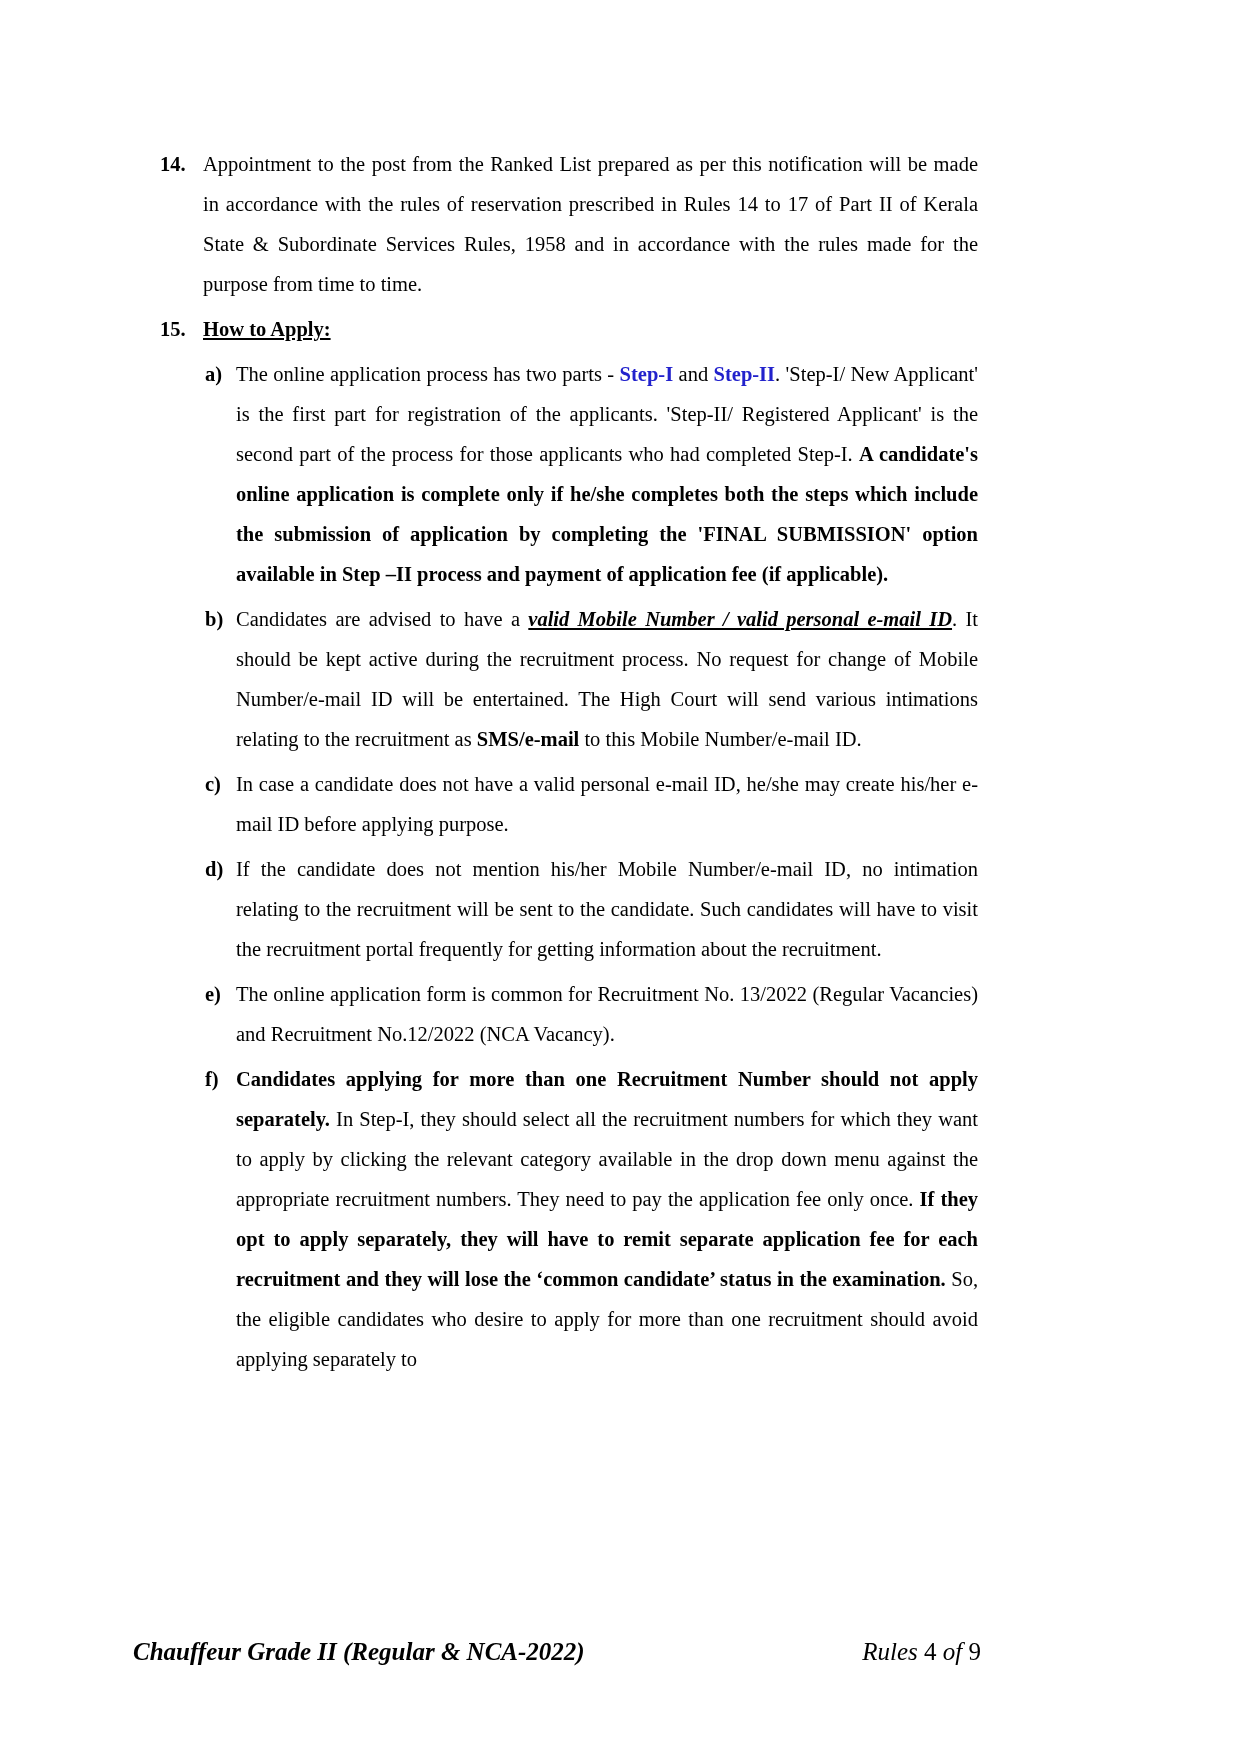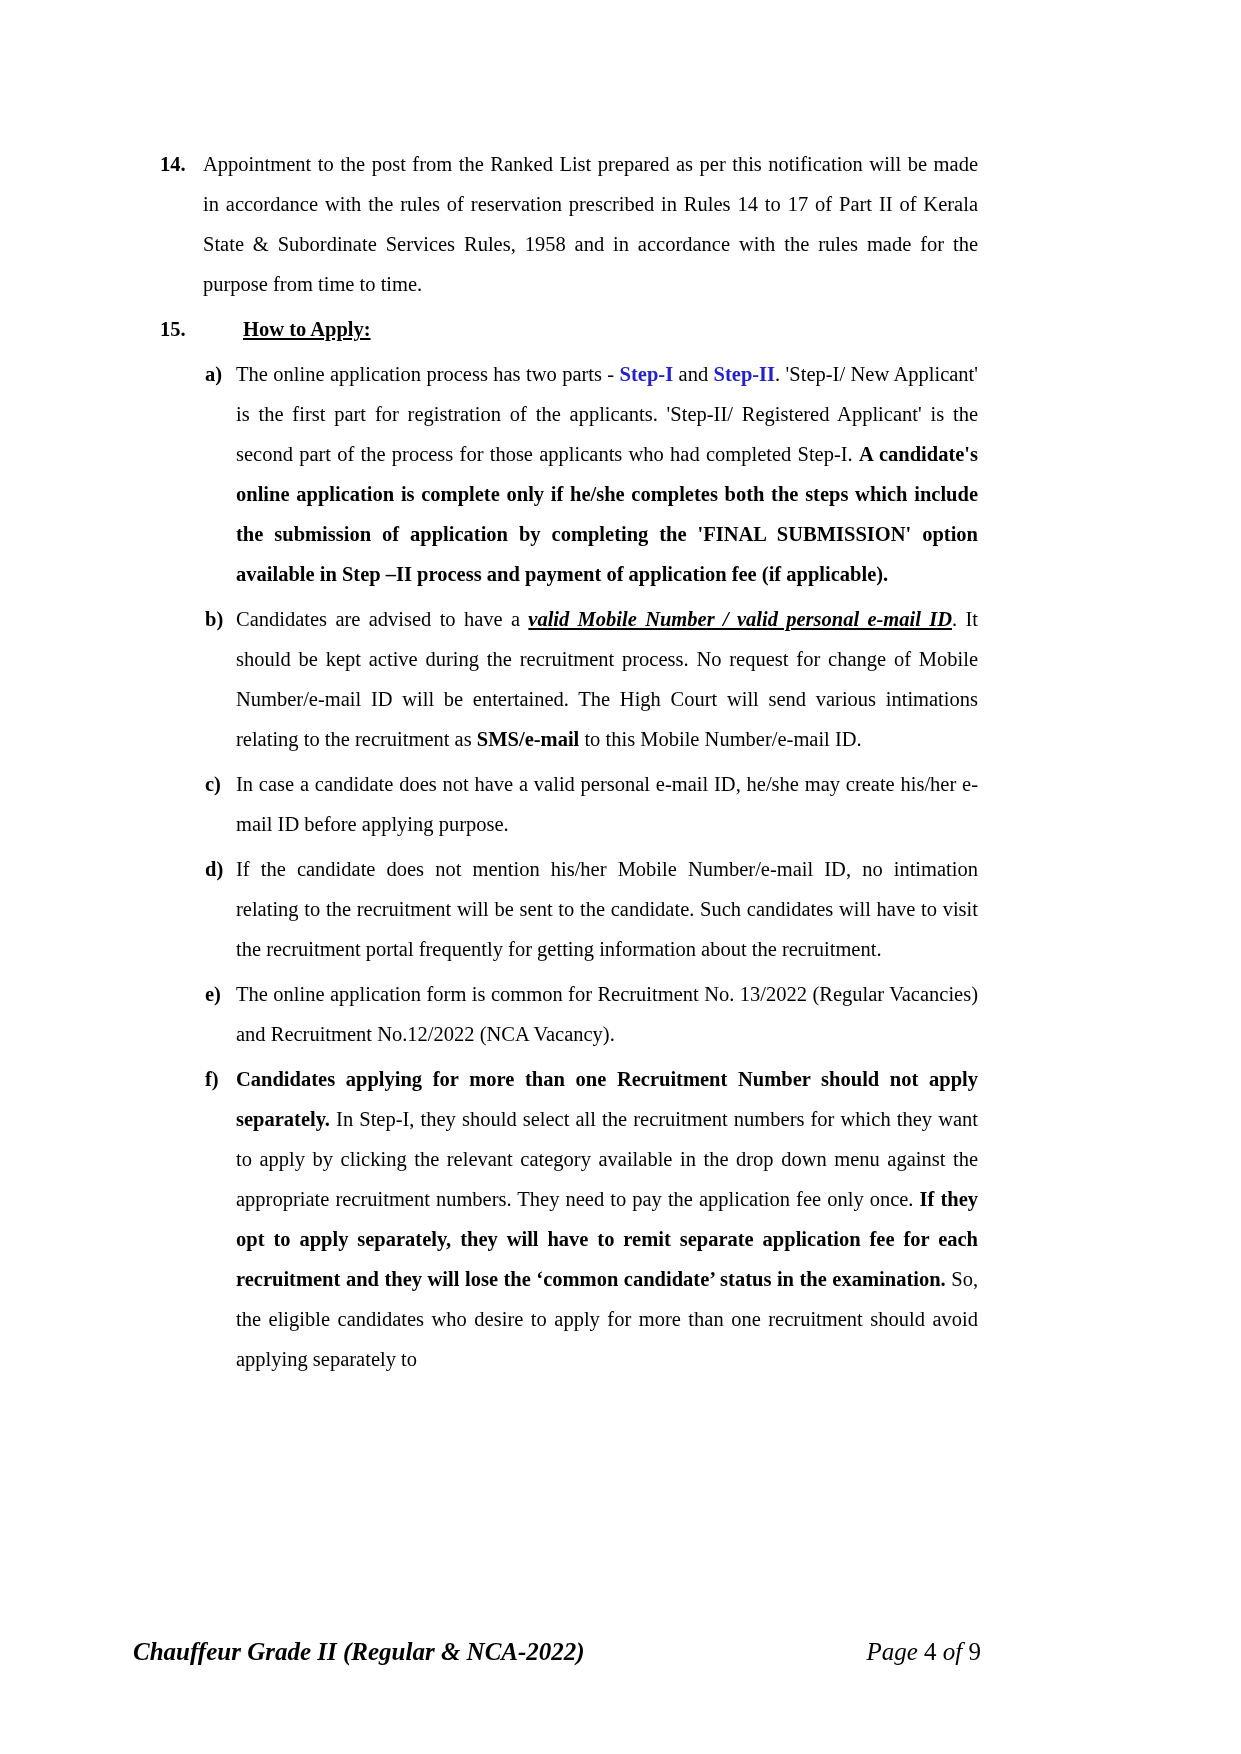--- a/index.html
+++ b/index.html
@@ -23,21 +23,20 @@
   }
   .item { display: flex; margin-bottom: 5px; }
   .item-num {
     flex: 0 0 43px;
     font-weight: 700;
   }
   .item-body { flex: 1; text-align: justify; }
   .heading-text {
     font-weight: 700;
     text-decoration: underline;
-    margin-left: 40px;
   }
   .sub { display: flex; margin-left: 45px; margin-bottom: 5px; }
   .sub-letter {
     flex: 0 0 31px;
     font-weight: 700;
   }
   .sub-body { flex: 1; text-align: justify; }
 
   
   .seg-n  { }
@@ -114,16 +113,16 @@
     <div class="sub">
       <span class="sub-letter">f)</span>
       <div class="sub-body"><span class="seg-b">Candidates applying for more than one Recruitment Number should not apply separately.</span><span class="seg-n"> In Step-I, they should select all the recruitment numbers for which they want to apply by clicking the relevant category available in the drop down menu against the appropriate recruitment numbers. They need to pay the application fee only once. </span><span class="seg-b">If they opt to apply separately, they will have to remit separate application fee for each recruitment and they will lose the ‘common candidate’ status in the examination.</span><span class="seg-n"> So, the eligible candidates who desire to apply for more than one recruitment should avoid applying separately to</span></div>
     </div>
 
   </div>
 
   <div class="footer">
     <div class="footer-left">Chauffeur Grade II (Regular &amp; NCA-2022)</div>
     <div class="footer-right">
-      <span class="it">Page </span><span class="up">4</span><span class="it"> of </span><span class="up">9</span>
+      <span class="it">Rules </span><span class="up">4</span><span class="it"> of </span><span class="up">9</span>
     </div>
   </div>
 </div>
 
 </body></html>

